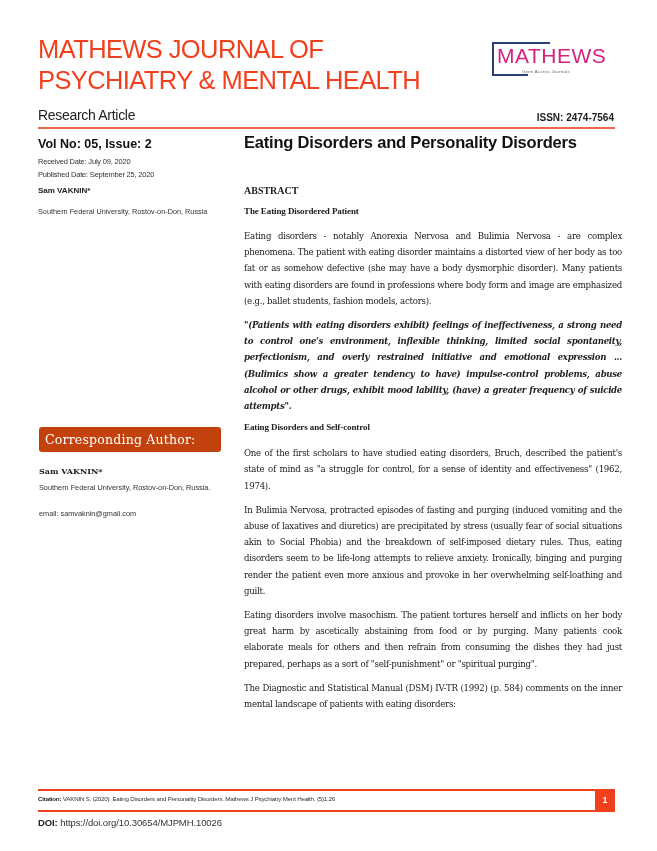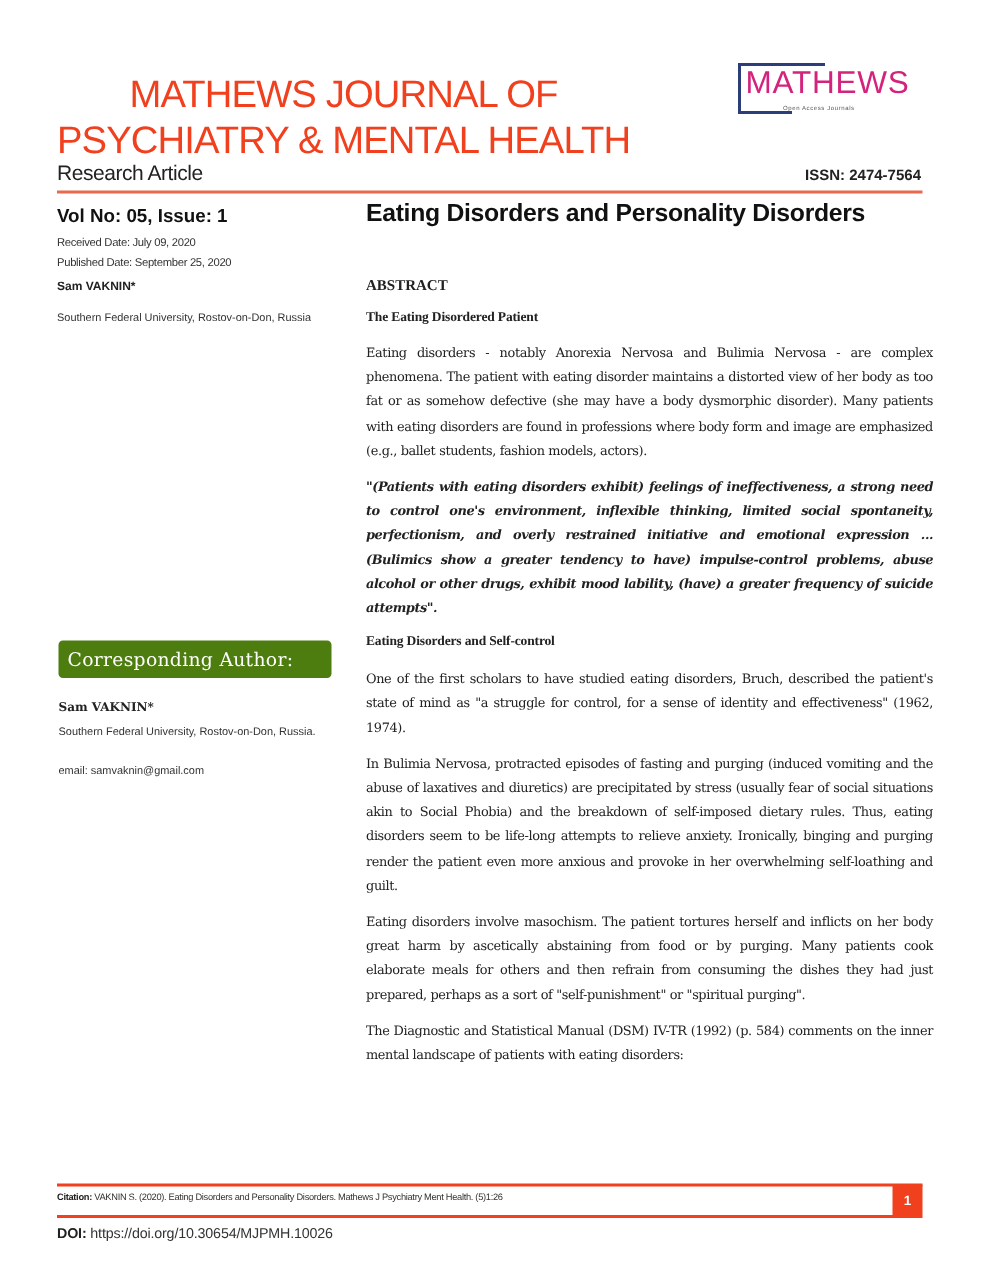--- a/index.html
+++ b/index.html
@@ -1,30 +1,30 @@
 <!DOCTYPE html>
 <html><head>
 <meta charset="utf-8">
 <style>
   html, body { margin: 0; padding: 0; background: #ffffff; }
   body { width: 657px; height: 851px; position: relative; overflow: hidden; font-family: "Liberation Sans", sans-serif; color: #222; }
-  .journal-title { position: absolute; left: 38px; top: 48px; color: #f0401e; font-family: "Liberation Sans", sans-serif; font-size: 25.5px; line-height: 31px; letter-spacing: -0.6px; font-weight: normal; text-align: center; }
+  .journal-title { position: absolute; left: 38px; top: 34px; color: #f0401e; font-family: "Liberation Sans", sans-serif; font-size: 25.5px; line-height: 31px; letter-spacing: -0.6px; font-weight: normal; }
   .logo { position: absolute; left: 492px; top: 40px; width: 125px; height: 40px; text-align: right; }
   .logo-frame { position: absolute; left: 0; top: 2px; width: 34px; height: 30px; border: 2px solid #2c3e7a; border-right: none; }
   .logo-frame-top { position: absolute; left: 0; top: 2px; width: 58px; height: 0; border-top: 2px solid #2c3e7a; }
   .logo-text { position: absolute; left: 5px; top: 4px; color: #d3237d; font-size: 21px; letter-spacing: 0.5px; }
   .logo-sub { position: absolute; left: 30px; top: 29px; font-size: 4px; color: #555; letter-spacing: 0.4px; }
   .article-type { position: absolute; left: 38px; top: 107px; font-size: 14px; font-weight: normal; color: #222; letter-spacing: -0.3px; }
   .issn { position: absolute; right: 43px; top: 112px; font-size: 10px; font-weight: bold; color: #222; }
   .rule-top { position: absolute; left: 38px; top: 127px; width: 577px; height: 2px; background: #e8694d; }
   .vol { position: absolute; left: 38px; top: 137px; font-size: 12.5px; font-weight: bold; color: #111; }
   .meta { position: absolute; left: 38px; font-size: 7.5px; color: #333; letter-spacing: -0.2px; }
   .author-top { position: absolute; left: 38px; top: 186px; font-size: 8px; font-weight: bold; color: #222; }
   .affil-top { position: absolute; left: 38px; top: 207px; font-size: 7.3px; color: #333; line-height: 10px; width: 170px; }
-  .corr-box { position: absolute; left: 39px; top: 427px; width: 182px; height: 25px; background: #4d7c0f; border-radius: 3px; color: #fff; font-family: "DejaVu Serif", serif; font-size: 12.5px; line-height: 25px; padding-left: 6px; box-sizing: border-box; letter-spacing: 0.2px; }
+  .corr-box { position: absolute; left: 39px; top: 427px; width: 182px; height: 25px; background: #c2410c; border-radius: 3px; color: #fff; font-family: "DejaVu Serif", serif; font-size: 12.5px; line-height: 25px; padding-left: 6px; box-sizing: border-box; letter-spacing: 0.2px; }
   .corr-name { position: absolute; left: 39px; top: 466px; font-family: "DejaVu Serif", serif; font-size: 8px; font-weight: bold; color: #222; }
   .corr-affil { position: absolute; left: 39px; top: 483px; font-size: 7.3px; color: #333; line-height: 10px; width: 185px; }
   .corr-email { position: absolute; left: 39px; top: 509px; font-size: 7.3px; color: #333; }
   .article-title { position: absolute; left: 244px; top: 133px; font-size: 16.5px; font-weight: bold; color: #111; letter-spacing: -0.2px; }
   .main { position: absolute; left: 244px; top: 180px; width: 378px; font-family: "DejaVu Serif", serif; color: #222; }
   .h-abstract { font-family: "Liberation Serif", serif; font-weight: bold; font-size: 10px; margin: 5px 0 10px 0; }
   .h-sub { font-family: "Liberation Serif", serif; font-weight: bold; font-size: 9px; margin: 0 0 12px 0; letter-spacing: -0.1px; }
   .p { font-size: 8.6px; line-height: 16.2px; text-align: justify; margin: 0 0 8px 0; letter-spacing: -0.25px; }
   .p.quote { font-style: italic; font-weight: bold; letter-spacing: -0.3px; }
   .footer-rule1 { position: absolute; left: 38px; top: 789px; width: 577px; height: 2px; background: #f0401e; }
@@ -47,21 +47,21 @@
   <div class="logo-frame-top"></div>
   <div class="logo-frame"></div>
   <div class="logo-text">MATHEWS</div>
   <div class="logo-sub">Open Access Journals</div>
 </div>
 
 <div class="article-type">Research Article</div>
 <div class="issn">ISSN: 2474-7564</div>
 <div class="rule-top"></div>
 
-<div class="vol">Vol No: 05, Issue: 1</div>
+<div class="vol">Vol No: 05, Issue: 2</div>
 <div class="meta" style="top:157px">Received Date: July 09, 2020</div>
 <div class="meta" style="top:170px">Published Date: September 25, 2020</div>
 <div class="author-top">Sam VAKNIN*</div>
 <div class="affil-top">Southern Federal University, Rostov-on-Don, Russia</div>
 
 <div class="corr-box">Corresponding Author:</div>
 <div class="corr-name">Sam VAKNIN*</div>
 <div class="corr-affil">Southern Federal University, Rostov-on-Don, Russia.</div>
 <div class="corr-email">email: samvaknin@gmail.com</div>
 

